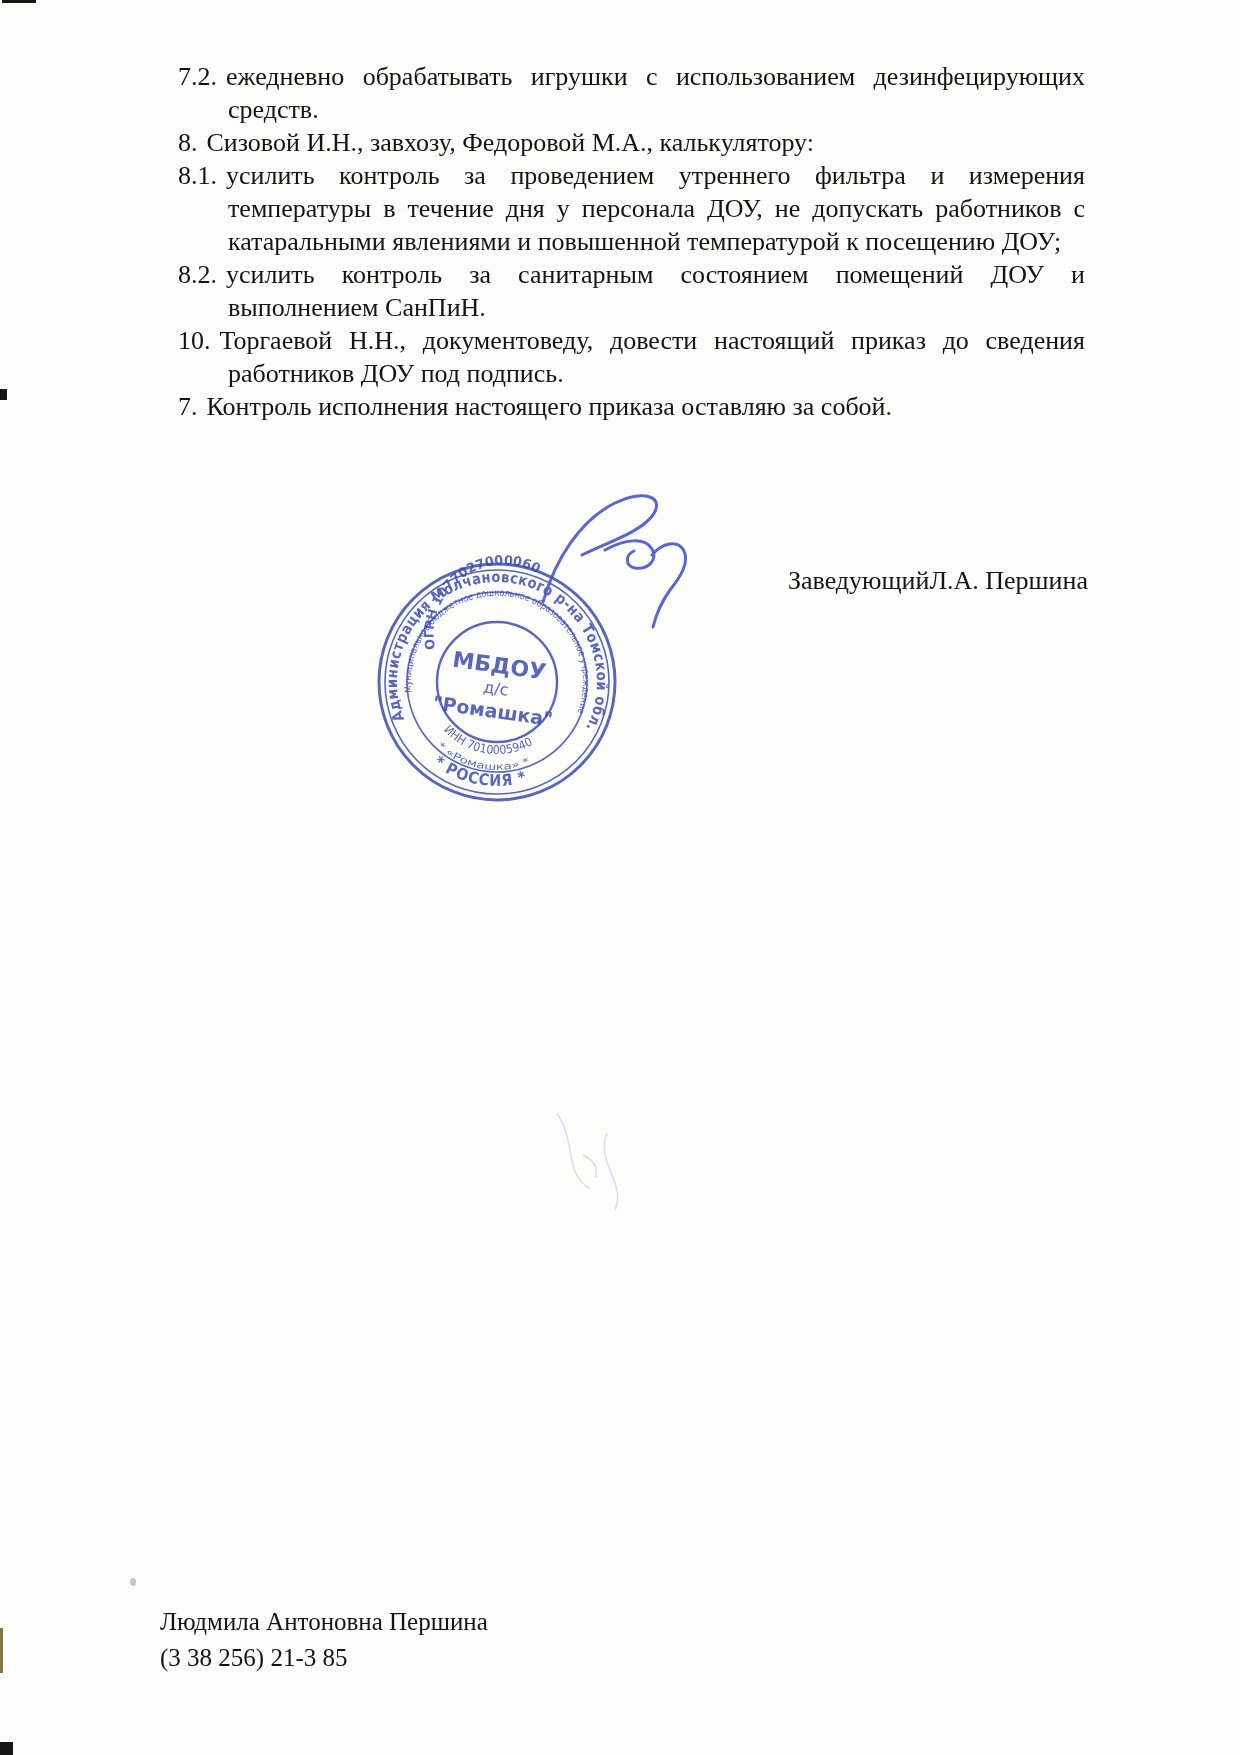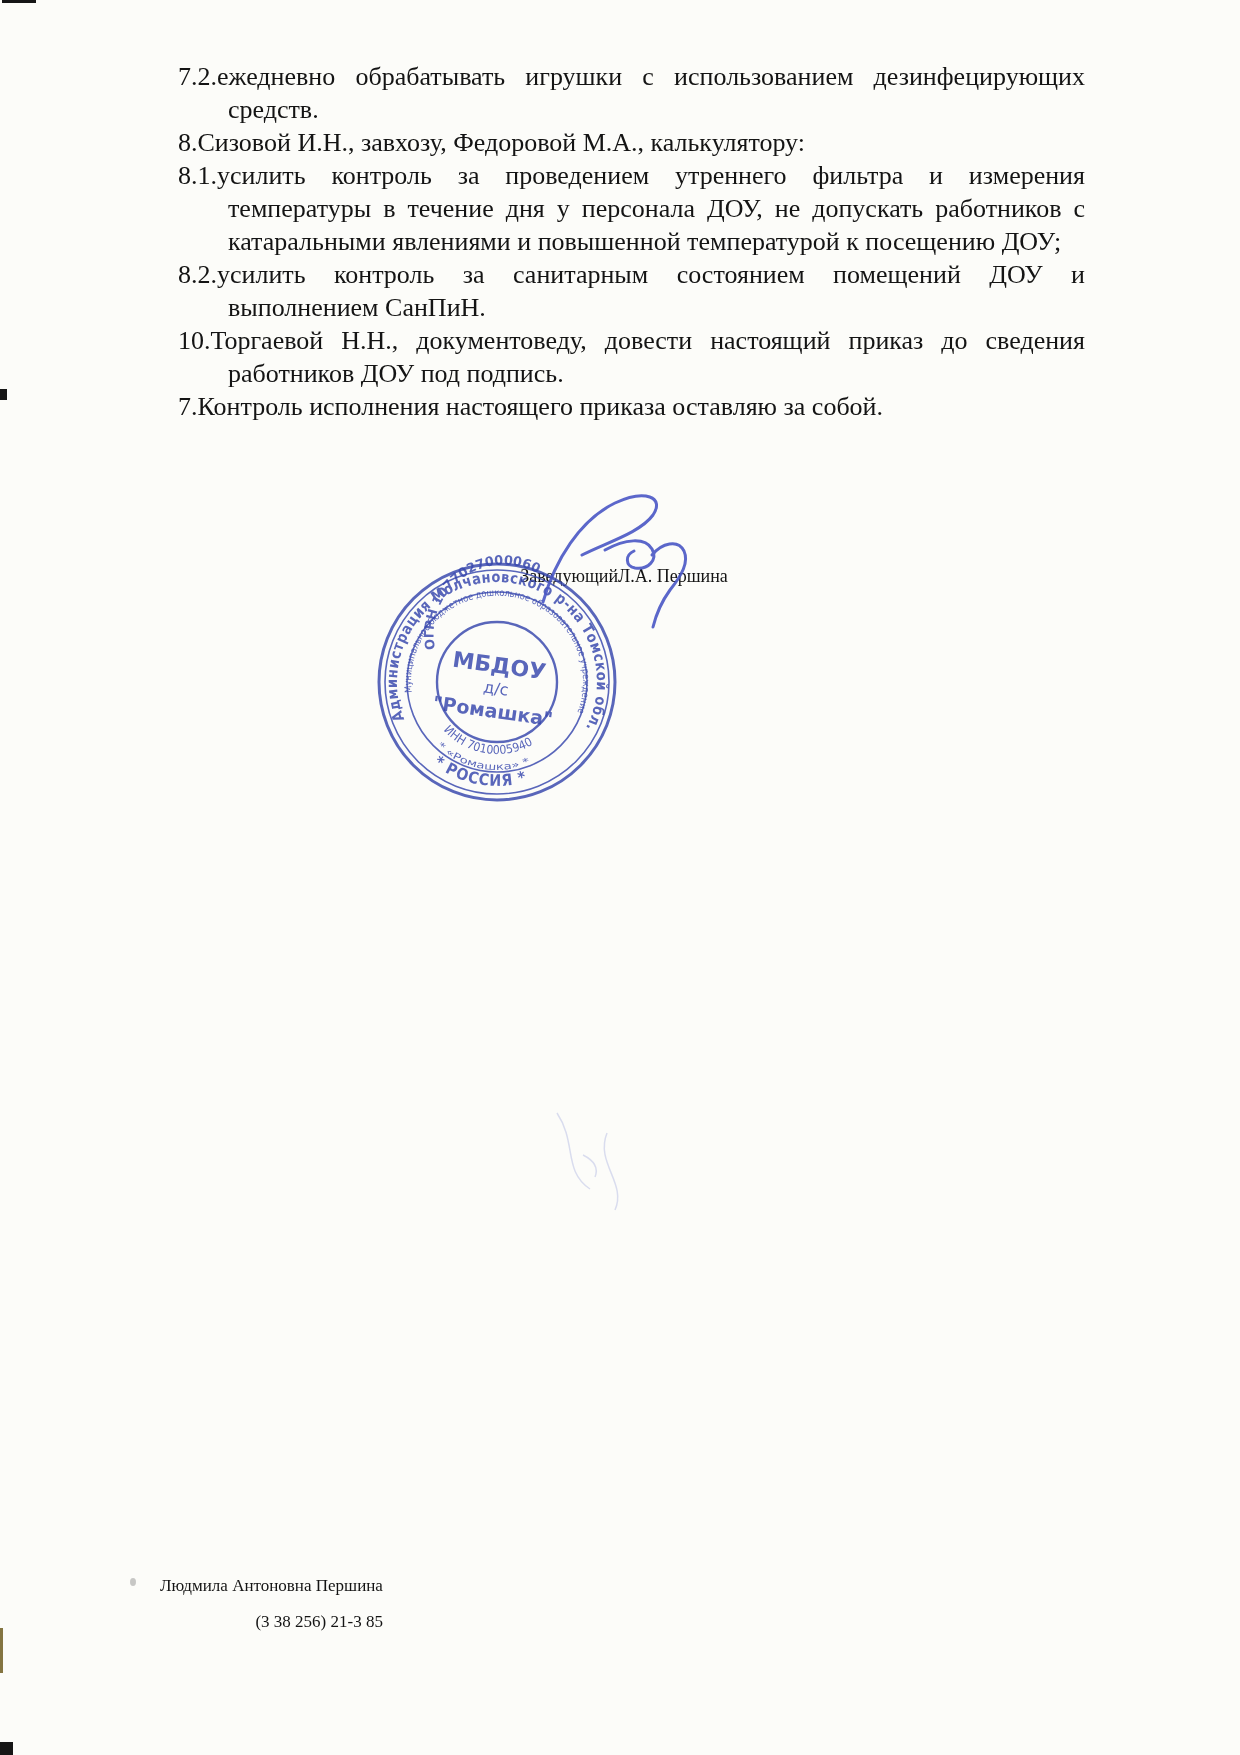--- a/index.html
+++ b/index.html
@@ -10,33 +10,33 @@
   }
   
   .list {
     position:absolute; top:60px; left:178px; width:907px;
     font-size:26px; line-height:33px;
   }
   .item {
     text-align:justify; text-align-last:left;
     padding-left:50px; text-indent:-50px;
   }
-  .item .num { }
+  .item .num { margin-right:9px; }
   
   .sig-row {
     position:absolute; top:566px; left:160px; right:152px;
-    display:flex; justify-content:center;
-    font-size:18px;
+    display:flex; justify-content:flex-end;
+    font-size:26px;
   }
   
   .stamp { position:absolute; left:367px; top:552px; }
   .sig-ink { position:absolute; left:510px; top:475px; }
   .smudge { position:absolute; left:535px; top:1105px; }
   
-  .footer { position:absolute; left:160px; top:1568px; font-size:17px; line-height:36px;text-align:right; }
+  .footer { position:absolute; left:160px; top:1604px; font-size:25px; line-height:36px; }
   
   .art { position:absolute; background:#161616; }
   .art-top    { left:2px; top:0; width:34px; height:3px; }
   .art-dash   { left:0; top:389px; width:7px; height:11px; }
   .art-strip  { left:0; top:1628px; width:3px; height:45px; background:#6f5d22; opacity:.85; }
   .art-corner { left:0; top:1742px; width:13px; height:13px; }
   .art-speck  { left:130px; top:1578px; width:6px; height:8px; background:#9a9a9a; border-radius:50%; opacity:.55; }
   .stamp-sans { font-family:"DejaVu Sans", sans-serif; }
 </style>
 </head>

